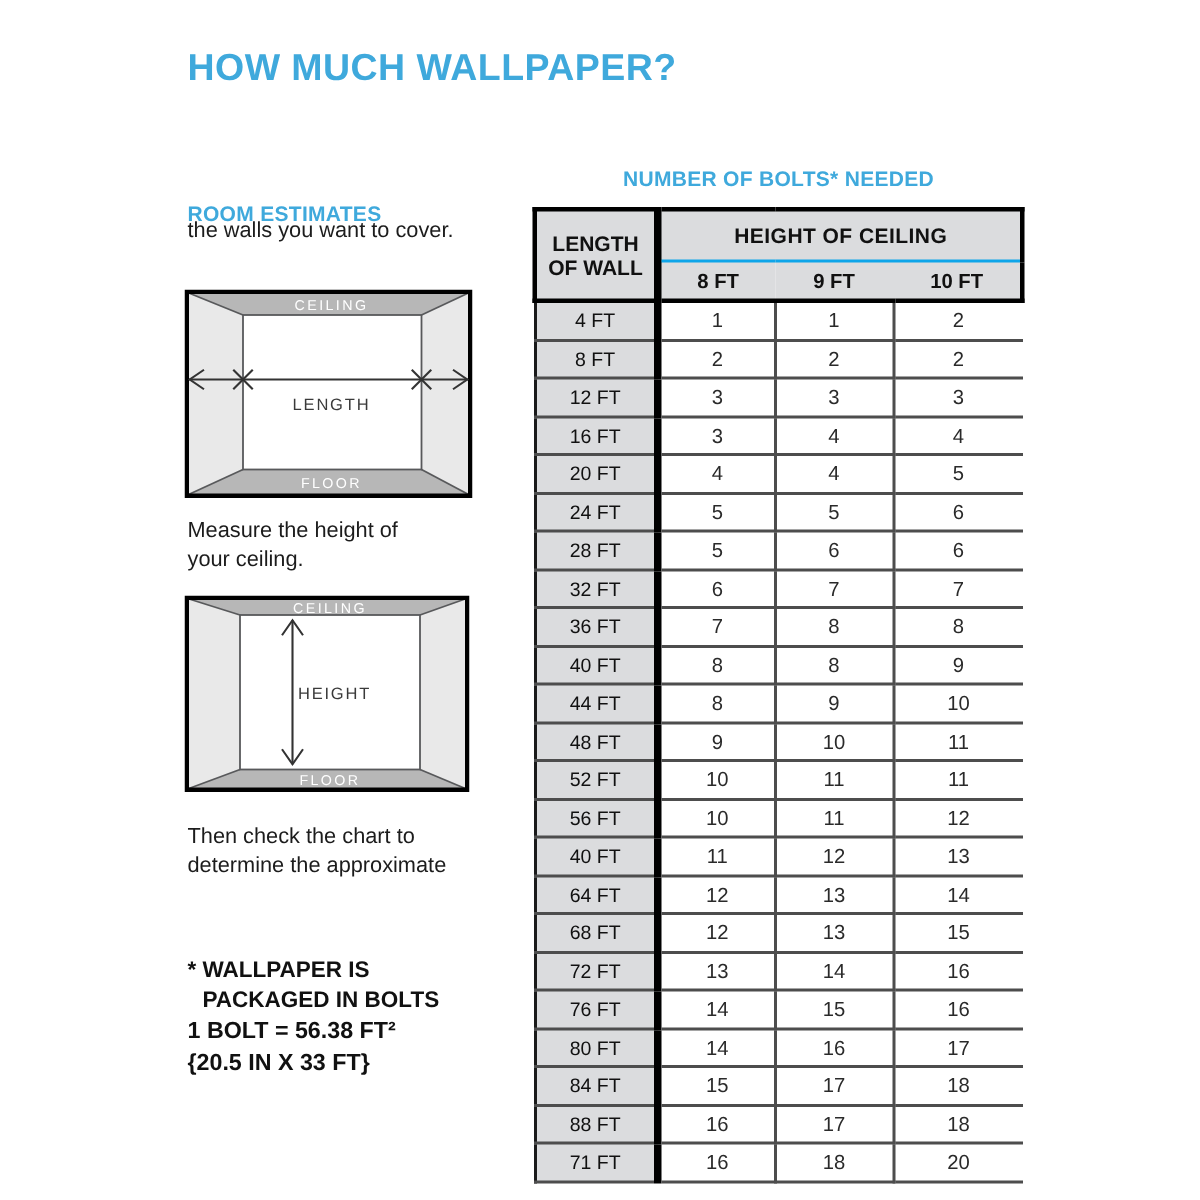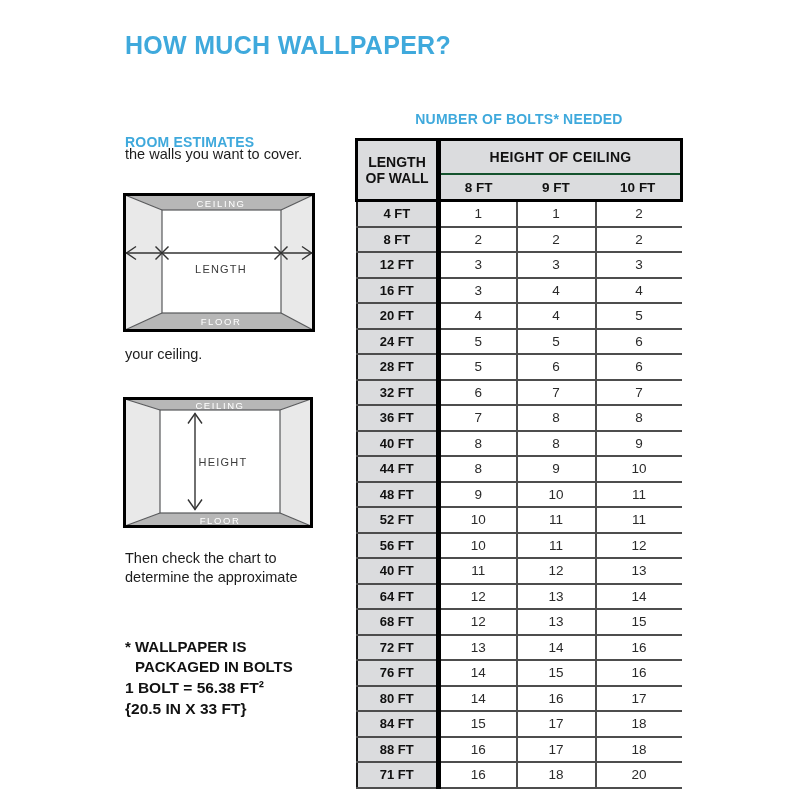--- a/index.html
+++ b/index.html
@@ -47,34 +47,34 @@
     padding:0;text-align:center;vertical-align:middle;
   }
   .wall-h{
     background:var(--header-gray,#DBDCDE);
     border:3px solid #000;border-right:5px solid #000;
     font-size:14px;font-weight:bold;line-height:16.5px;color:#111;
   }
   .group-h{
     background:var(--header-gray,#DBDCDE);
     border-top:3px solid #000;border-right:3px solid #000;
-    border-bottom:2px solid #14532d;
+    border-bottom:2px solid #0ea5e9;
     height:32px;font-size:14px;font-weight:bold;letter-spacing:.3px;color:#111;
   }
   .sub-h{
     background:var(--header-gray,#DBDCDE);
     border-bottom:3px solid #000;
     height:24px;font-size:13.5px;font-weight:bold;color:#111;
   }
   .sub-h-last{border-right:3px solid #000;}
   .wall-cell{
     background:var(--header-gray,#DBDCDE);
     border:2px solid #4d4d4d;border-left:2.5px solid #1a1a1a;
     border-right:5px solid #000;
-    font-size:13px;font-weight:bold;color:#111;height:23.5px;margin-left:25px;
+    font-size:13px;font-weight:normal;color:#111;height:23.5px;margin-left:25px;
   }
   .val-cell{
     background:#fff;border-bottom:2px solid #4d4d4d;
     font-size:13.5px;color:#2a2a2a;height:23.5px;
   }
   .val-divider{border-right:2px solid #4d4d4d;}
 </style>
 </head>
 <body>
 
@@ -106,20 +106,21 @@
     <polyline points="179,53.5 188.5,60 179,66.5"></polyline>
     <line x1="32.5" y1="53.5" x2="45.5" y2="66.5"></line>
     <line x1="32.5" y1="66.5" x2="45.5" y2="53.5"></line>
     <line x1="151.5" y1="53.5" x2="164.5" y2="66.5"></line>
     <line x1="151.5" y1="66.5" x2="164.5" y2="53.5"></line>
   </g>
   <text class="dim-label" x="98" y="80" text-anchor="middle">LENGTH</text>
 </svg>
 
 <div class="abs para para-2">
+  <div>Measure the height of</div>
   <div>your ceiling.</div>
 </div>
 
 <svg class="abs diagram-height" width="190" height="131" viewBox="0 0 190 131">
   <rect x="1.5" y="1.5" width="187" height="128" fill="#ffffff"></rect>
   <polygon points="2,2 188,2 157,13 37,13" fill="#b7b7b7"></polygon>
   <polygon points="2,129 188,129 157,116 37,116" fill="#b7b7b7"></polygon>
   <polygon points="2,2 37,13 37,116 2,129" fill="#e9e9e9"></polygon>
   <polygon points="188,2 157,13 157,116 188,129" fill="#e9e9e9"></polygon>
   <rect x="37" y="13" width="120" height="103" fill="#ffffff" stroke="#58595b" stroke-width="1.2"></rect>

